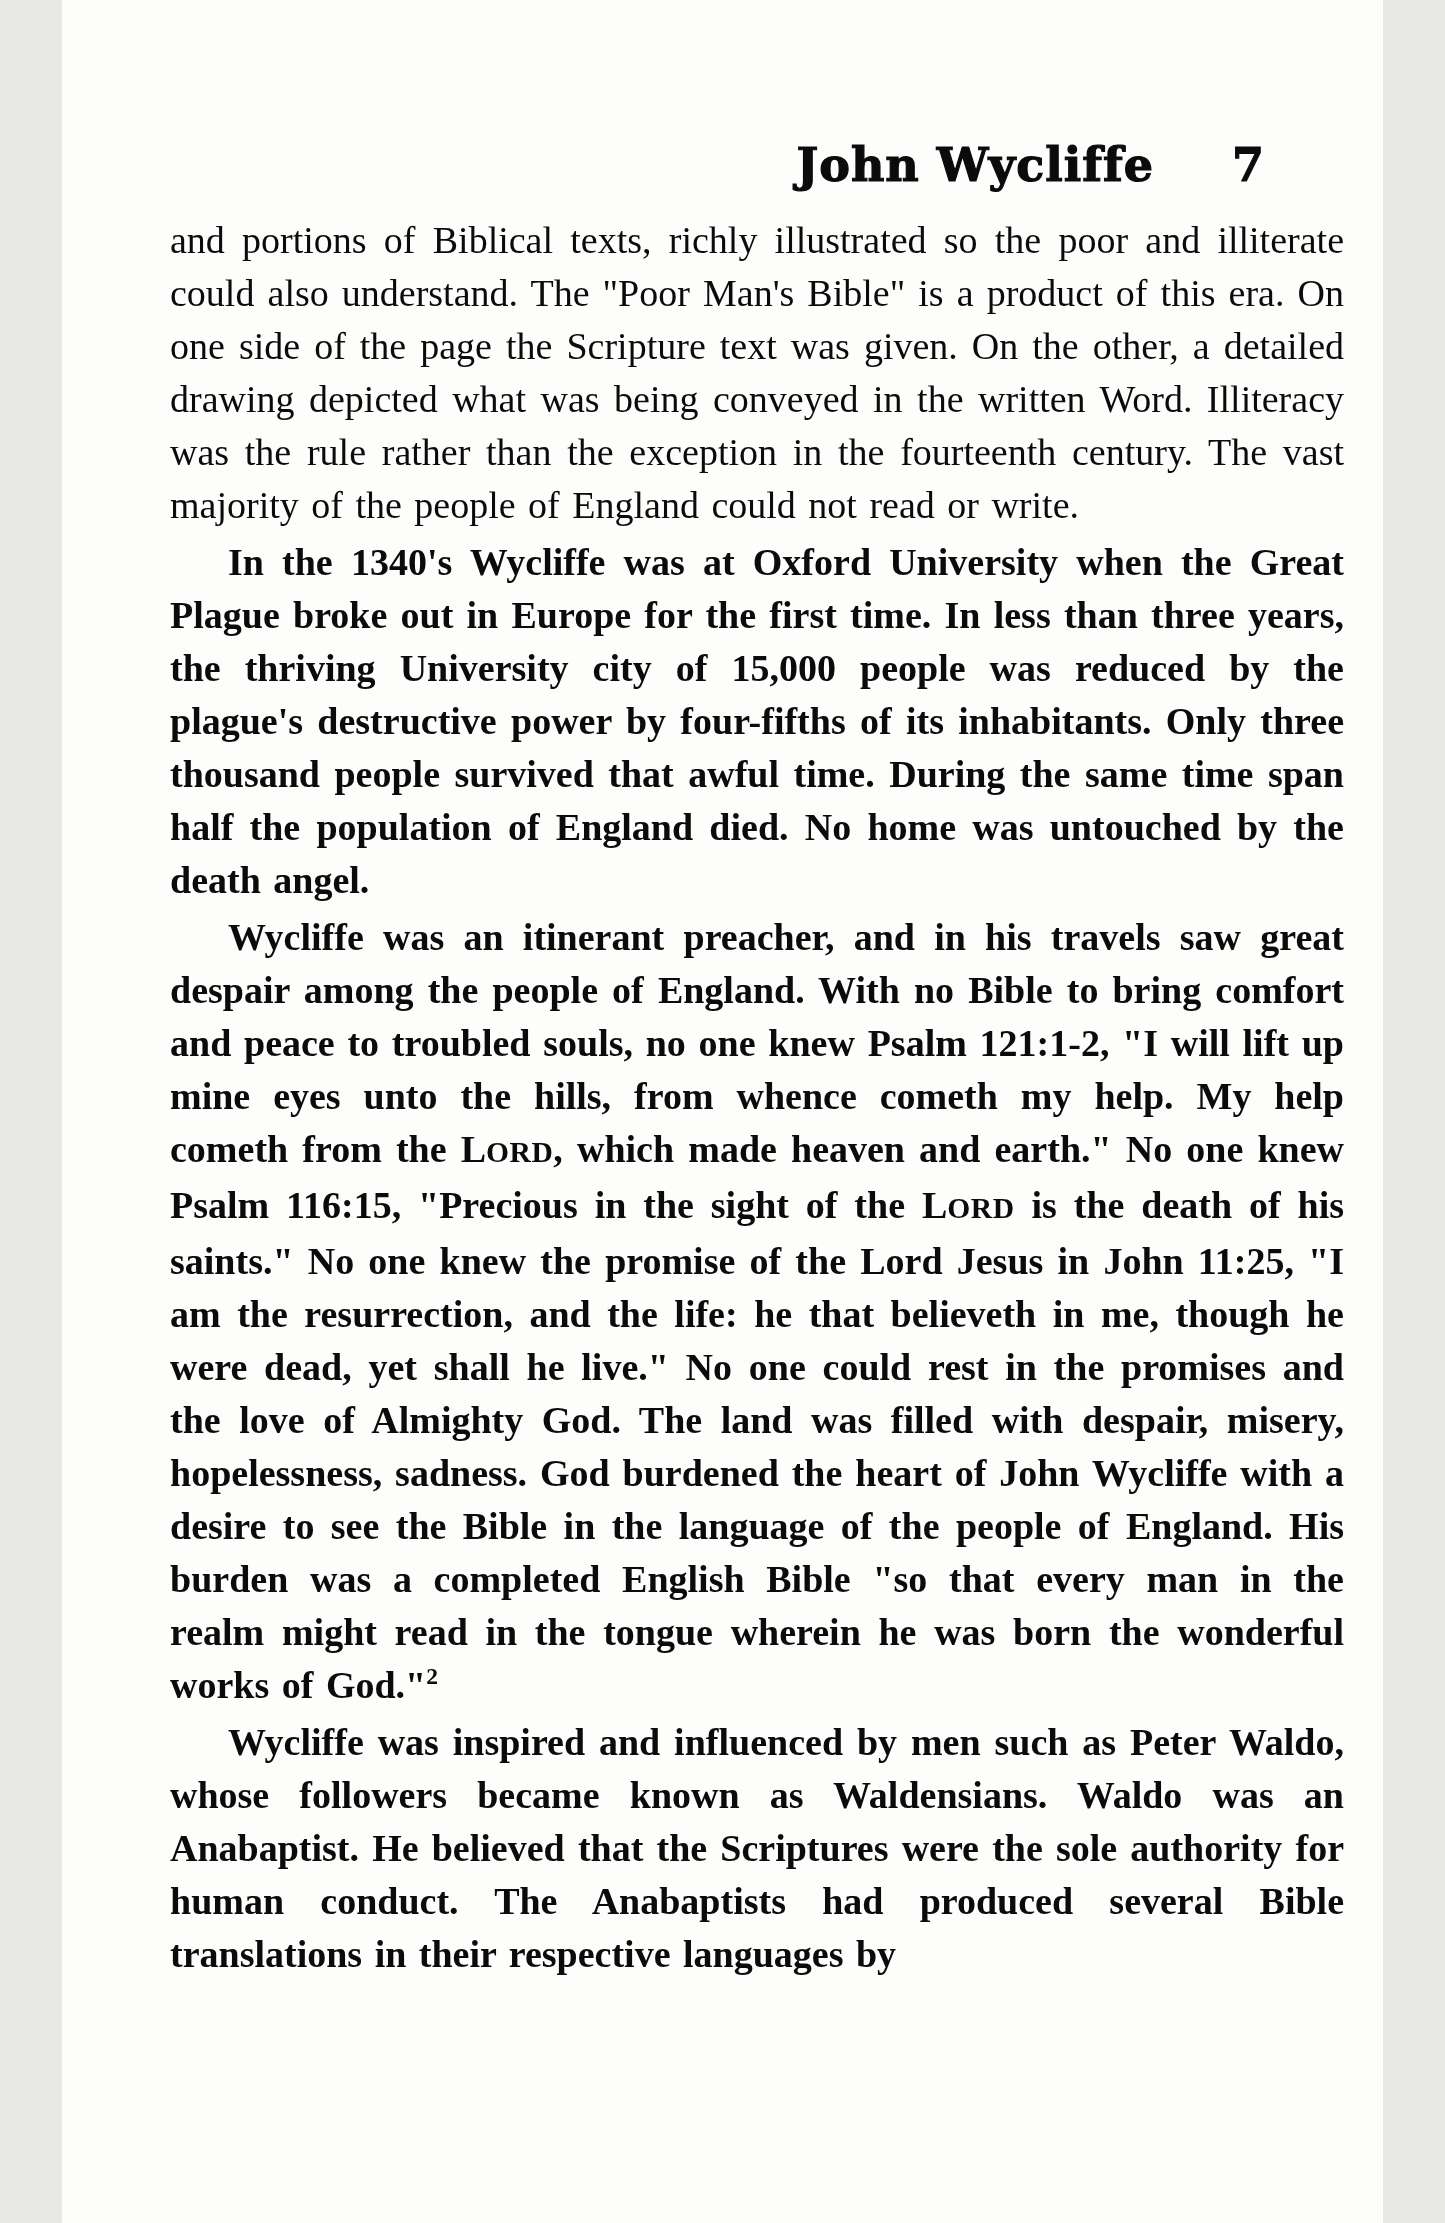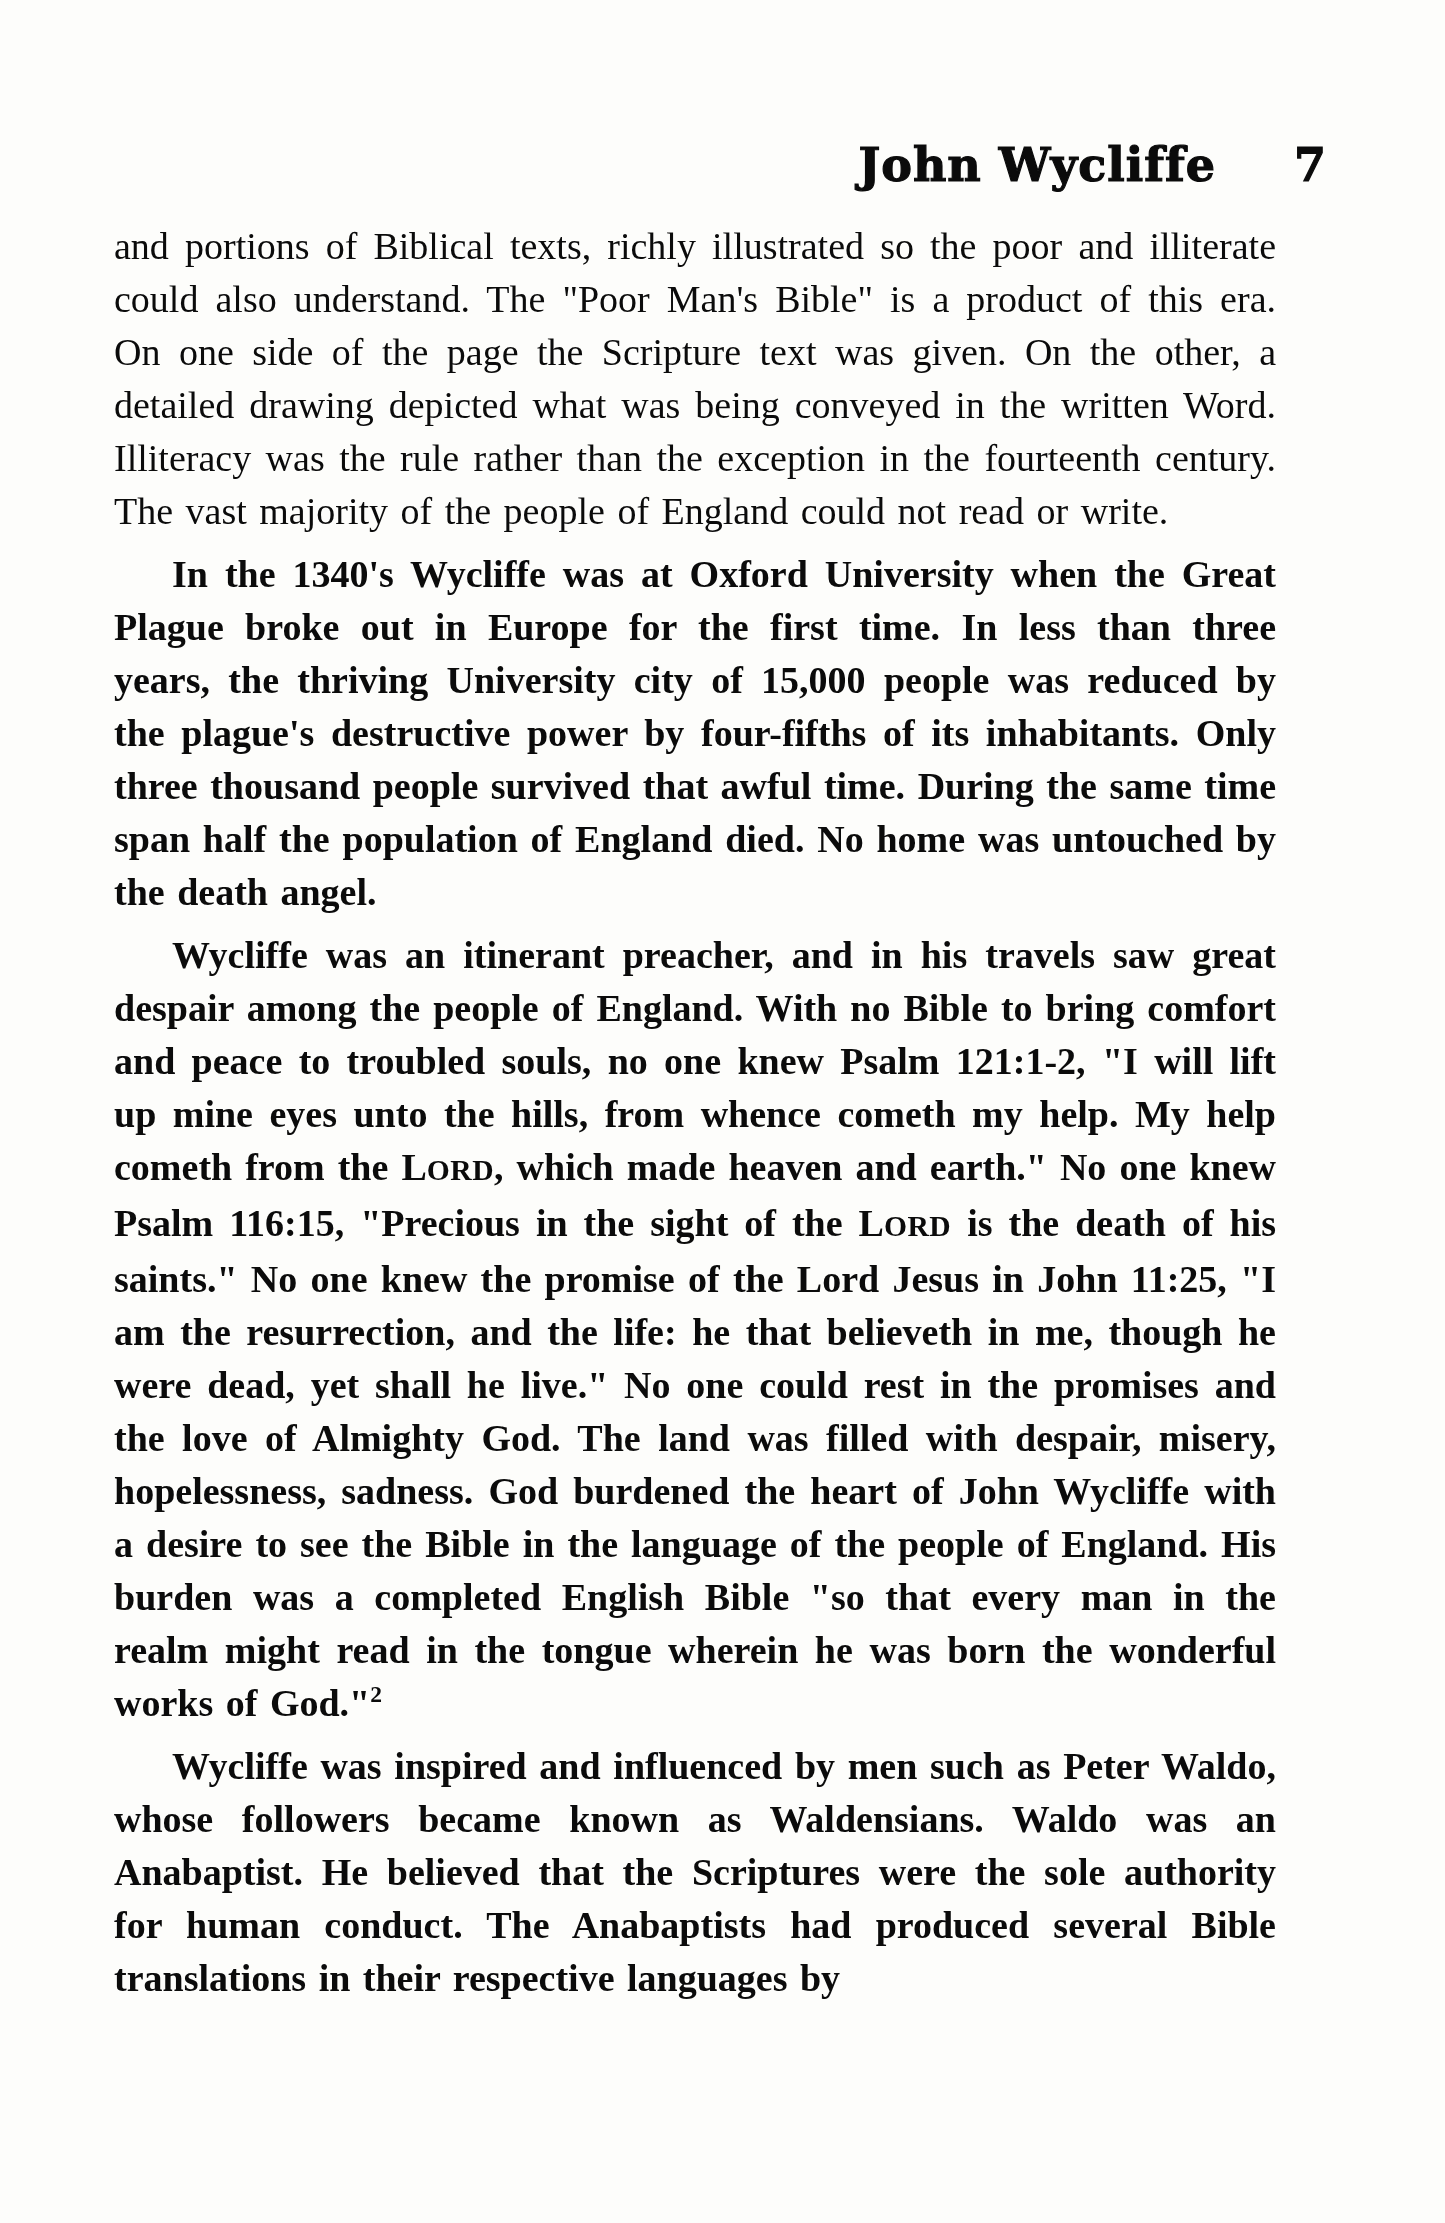--- a/index.html
+++ b/index.html
@@ -2,21 +2,21 @@
 <html><head>
 <meta charset="utf-8">
 <style>
   html, body {
     margin: 0;
     padding: 0;
     background: #e8e8e6;
   }
   .page {
     position: relative;
-    width: 1445px;
+    width: 1321px;
     height: 2223px;
     margin: 0 auto;
     background: #fdfdfb;
     color: #0b0b0b;
     font-family: "Liberation Serif", serif;
     overflow: hidden;
   }
   .running-header {
     position: absolute;
     top: 138px;
@@ -36,21 +36,21 @@
     position: absolute;
     top: 210px;
     left: 104px;
     width: 1182px;
     font-size: 38px;
     line-height: 53px;
     word-spacing: 3px;
     text-align: justify;
   }
   .body-block p {
-    margin: 10px;
+    margin: 4px;
   }
   .body-block p.indent {
     text-indent: 58px;
     font-weight: bold;
   }
   .sc {
     font-size: 0.78em;
     letter-spacing: 0.5px;
   }
   sup.fn {

